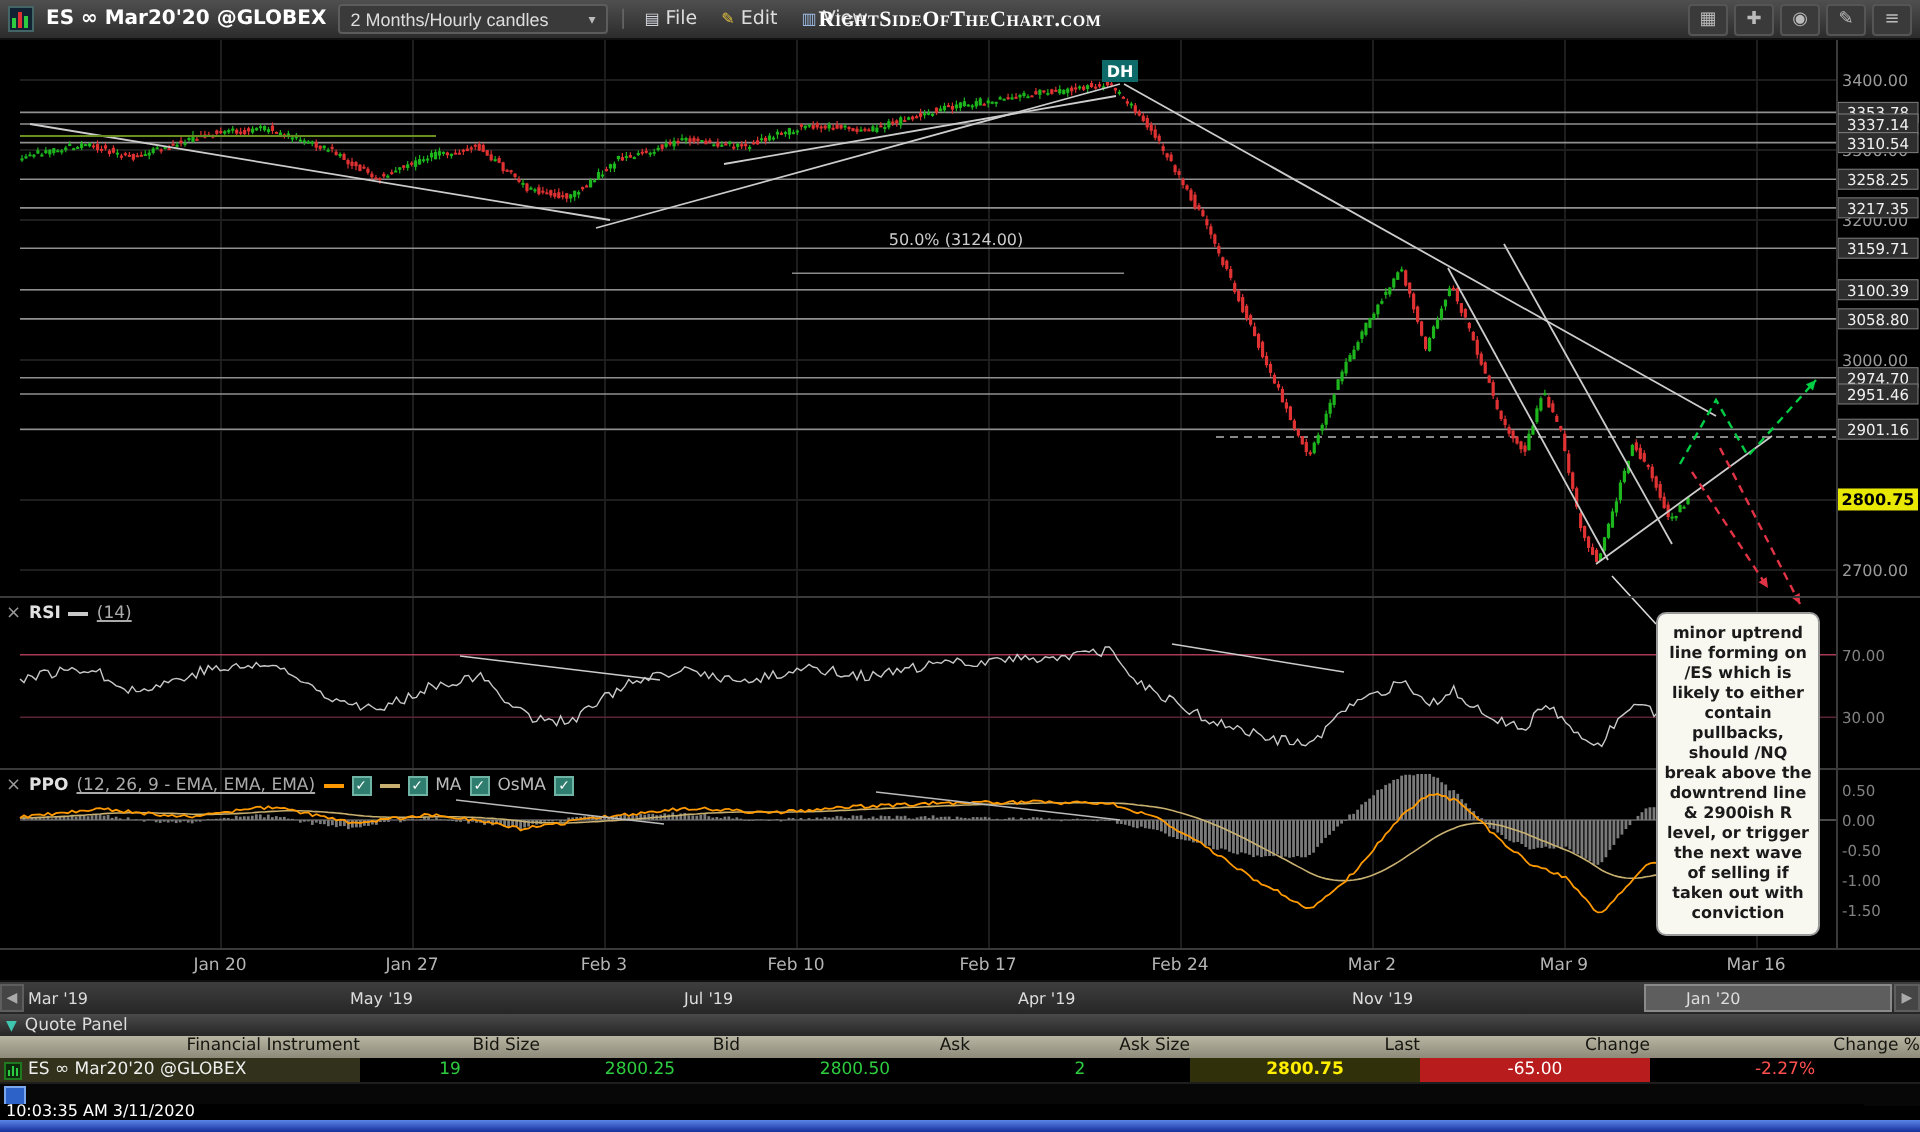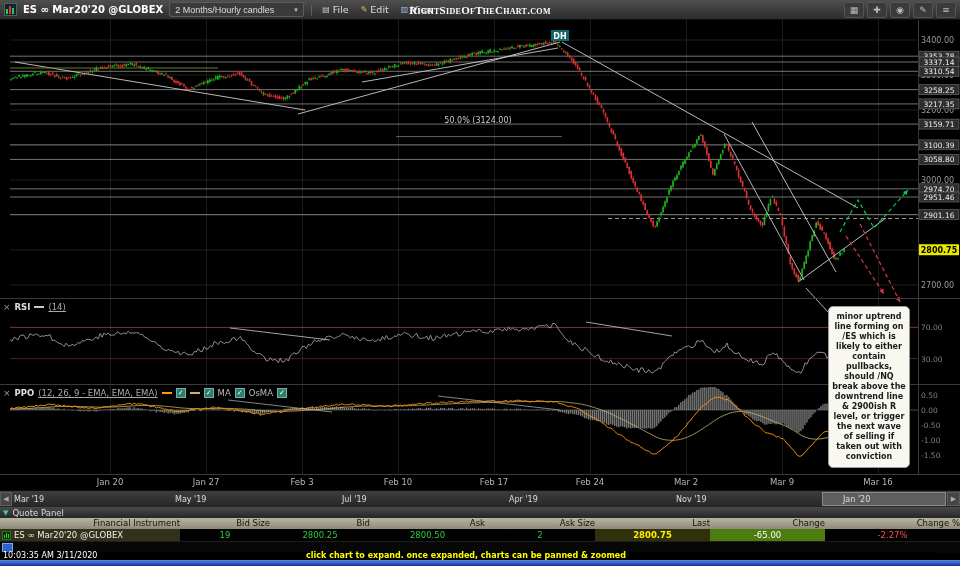--- a/index.html
+++ b/index.html
@@ -62,21 +62,21 @@
   .qp-grid{display:grid;grid-template-columns:180px 90px 100px 115px 110px 115px 115px 135px;}
   .qp-header{height:11px;background:linear-gradient(#b8b5a2,#8d8a7a);}
   .qp-header .cell{color:#15150f;font-size:8.5px;text-align:right;line-height:11px;white-space:nowrap;overflow:hidden;}
   .qp-row{height:12px;background:#000;}
   .qp-row .cell{font-size:8.5px;text-align:center;line-height:12px;white-space:nowrap;overflow:hidden;}
   .cell.instr{background:#31311c;color:#eee;text-align:left;display:flex;align-items:center;gap:3px;padding-left:2px;}
   .row-icon{width:9px;height:9px;background:#0c2a0c;border:1px solid #1f7a1f;display:flex;align-items:flex-end;gap:1px;padding:1px;box-sizing:border-box;}
   .row-icon i{display:block;width:1px;background:#2ecc40;}
   .cell.green{color:#2ecc40;}
   .cell.last{color:#ffee00;background:#30300a;font-weight:bold;}
-  .cell.change{background:#4d7c0f;color:#fff;}
+  .cell.change{background:#b91c1c;color:#fff;}
   .cell.changepct{color:#ff5050;}
   .qp-empty{height:11px;background:#070707;border-top:1px solid #1e1e1e;display:flex;align-items:center;}
   .add-btn{width:9px;height:8px;background:#2d62c8;border:1px solid #7aa6ee;margin-left:2px;}
 
   
   .statusbar{position:absolute;top:552px;left:0;width:932px;height:8px;background:#000;}
   .clock{position:absolute;left:3px;top:0;color:#fff;font-size:8px;line-height:8px;white-space:nowrap;}
   .hint{position:absolute;left:50%;top:0;transform:translateX(-50%);color:#ffff00;font-size:8px;
     line-height:8px;font-weight:bold;white-space:nowrap;}
   .blue-strip{position:absolute;top:560px;left:0;width:960px;height:6px;
@@ -1578,17 +1578,16 @@
       <span class="cell change">-65.00</span>
       <span class="cell changepct">-2.27%</span>
     </div>
     <div class="qp-empty">
       <span class="add-btn"></span>
     </div>
   </div>
 
   <div class="statusbar">
     <span class="clock">10:03:35 AM 3/11/2020</span>
-    <span class="hint">click chart to expand. once expanded, charts can be panned &amp; zoomed</span>
   </div>
   <div class="blue-strip"></div>
 
 </div>
 
 </body></html>

